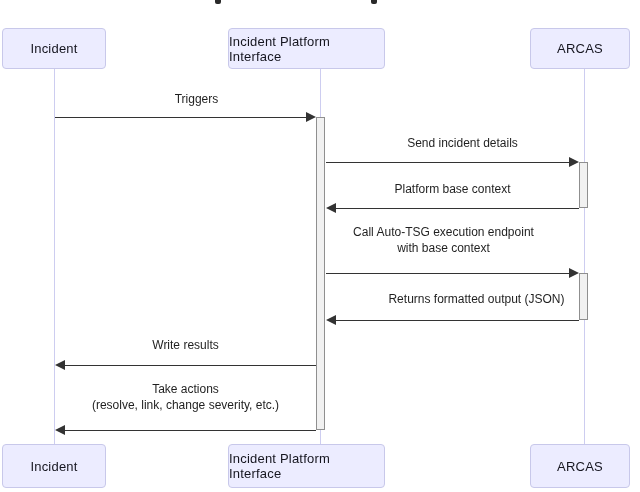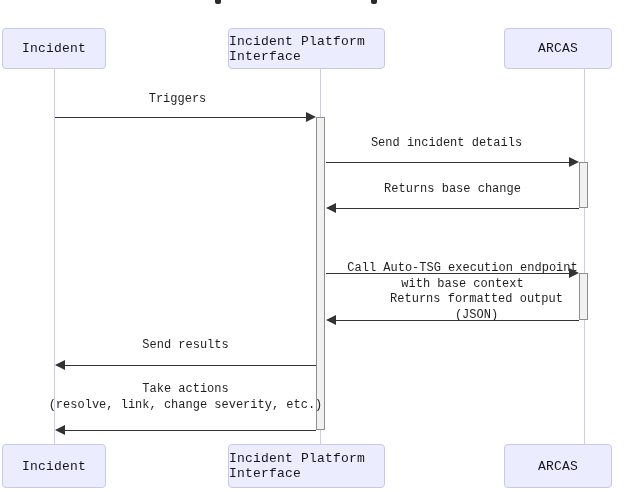--- a/index.html
+++ b/index.html
@@ -3,21 +3,21 @@
 <meta charset="utf-8">
 <style>
   * { margin: 0; padding: 0; box-sizing: border-box; }
   html, body { background: #ffffff; }
   .canvas {
     position: relative;
     width: 640px;
     height: 492px;
     background: #ffffff;
     overflow: hidden;
-    font-family: Liberation Mono, monospace;
+    font-family: Liberation Sans, sans-serif;
   }
   
   .fragment {
     position: absolute;
     top: 0;
     height: 4px;
     background: #2a2a2a;
     border-radius: 0 0 2px 2px;
   }
   .fragment.f1 { left: 215px; width: 6px; }
@@ -36,21 +36,21 @@
   }
   .actor-box .actor-label {
     font-size: 13px;
     color: #15151f;
     letter-spacing: 0.2px;
   }
   .top-row .actor-box { top: 28px; }
   .bottom-row .actor-box { top: 444px; height: 44px; }
   .box-incident { left: 2px;   width: 104px; }
   .box-ipi      { left: 228px; width: 157px; }
-  .box-arcas    { left: 504px; width: 108px; }
+  .box-arcas    { left: 530px; width: 100px; }
 
   
   .lifeline {
     position: absolute;
     top: 69px;
     width: 1px;
     height: 375px;
     background: #cdcdf0;
   }
   .lifeline.ll-incident { left: 54px; }
@@ -86,33 +86,33 @@
     position: absolute;
     width: 0;
     height: 0;
     border-top: 5px solid transparent;
     border-bottom: 5px solid transparent;
   }
   .arrowhead.right { border-left: 10px solid #333333; }
   .arrowhead.left  { border-right: 10px solid #333333; }
 
   
-  .m1-label { left: 47px;  width: 261px; top: 91px;  }
+  .m1-label { left: 66px;  width: 261px; top: 91px;  }
   .m1-line  { left: 55px;  width: 252px; top: 117px; }
   .m1-head  { left: 306px; top: 112px; }
   
-  .m2-label { left: 320px; width: 253px; top: 135px; }
+  .m2-label { left: 336px; width: 253px; top: 135px; }
   .m2-line  { left: 326px; width: 244px; top: 162px; }
   .m2-head  { left: 569px; top: 157px; }
   
   .m3-label { left: 326px; width: 253px; top: 181px; }
   .m3-line  { left: 335px; width: 244px; top: 208px; }
   .m3-head  { left: 326px; top: 203px; }
   
-  .m4-label { left: 336px; width: 253px; top: 224px; margin-top: 36px; }
+  .m4-label { left: 317px; width: 253px; top: 224px; }
   .m4-line  { left: 326px; width: 244px; top: 273px; }
   .m4-head  { left: 569px; top: 268px; }
   
   .m5-label { left: 326px; width: 253px; top: 291px; padding-left: 48px; }
   .m5-line  { left: 335px; width: 244px; top: 320px; }
   .m5-head  { left: 326px; top: 315px; }
   
   .m6-label { left: 55px;  width: 261px; top: 337px; }
   .m6-line  { left: 64px;  width: 252px; top: 365px; }
   .m6-head  { left: 55px;  top: 360px; }
@@ -155,40 +155,40 @@
     <div class="arrowhead right m1-head"></div>
   </div>
 
   <div>
     <div class="msg-label m2-label">Send incident details</div>
     <div class="msg-line m2-line"></div>
     <div class="arrowhead right m2-head"></div>
   </div>
 
   <div>
-    <div class="msg-label m3-label">Returns base change</div>
+    <div class="msg-label m3-label">Platform base context</div>
     <div class="msg-line m3-line"></div>
     <div class="arrowhead left m3-head"></div>
   </div>
 
   <div>
     <div class="msg-label m4-label">Call Auto-TSG execution endpoint
 with base context</div>
     <div class="msg-line m4-line"></div>
     <div class="arrowhead right m4-head"></div>
   </div>
 
   <div>
     <div class="msg-label m5-label">Returns formatted output (JSON)</div>
     <div class="msg-line m5-line"></div>
     <div class="arrowhead left m5-head"></div>
   </div>
 
   <div>
-    <div class="msg-label m6-label">Send results</div>
+    <div class="msg-label m6-label">Write results</div>
     <div class="msg-line m6-line"></div>
     <div class="arrowhead left m6-head"></div>
   </div>
 
   <div>
     <div class="msg-label m7-label">Take actions
 (resolve, link, change severity, etc.)</div>
     <div class="msg-line m7-line"></div>
     <div class="arrowhead left m7-head"></div>
   </div>

